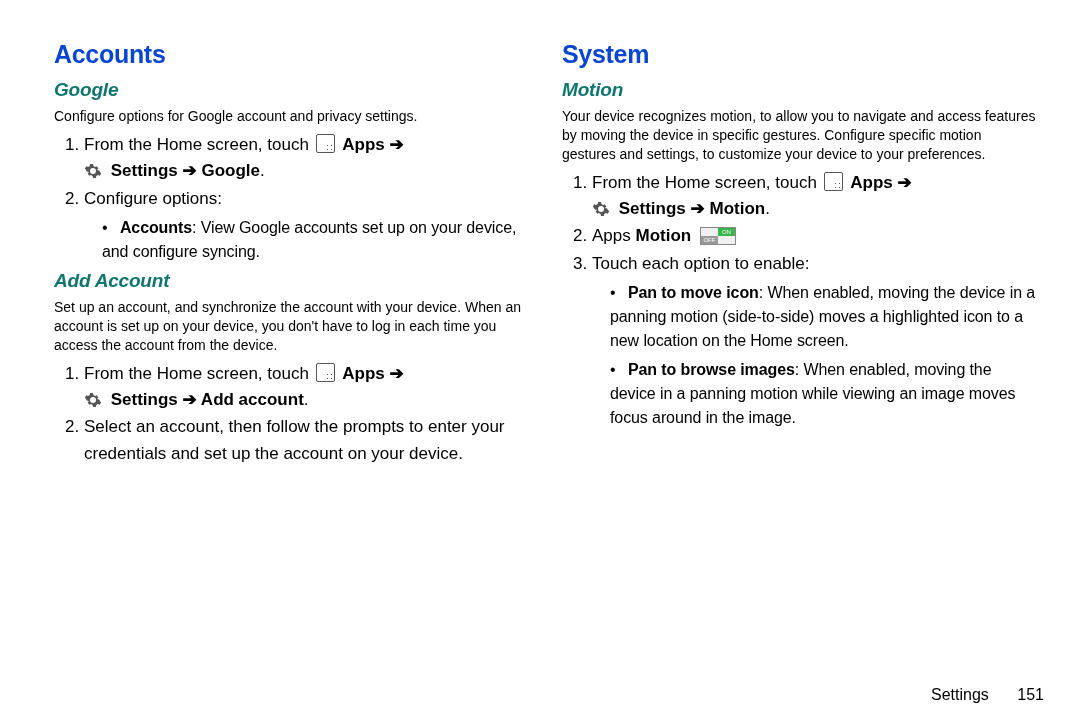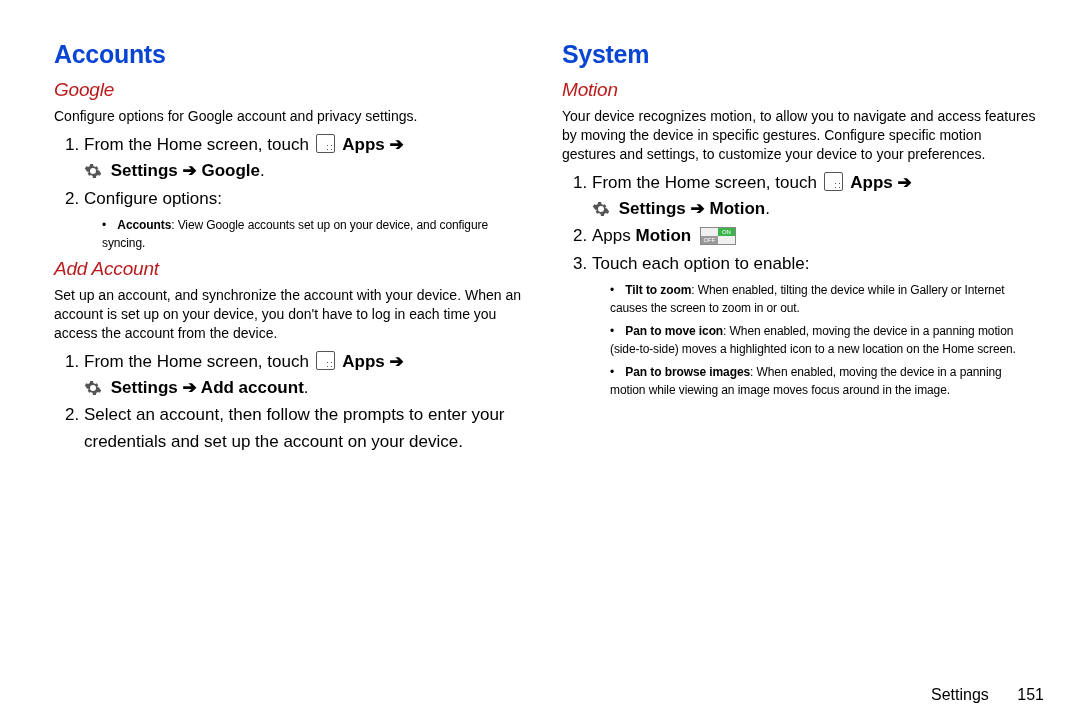--- a/index.html
+++ b/index.html
@@ -16,37 +16,37 @@
   .col.left{padding-right:16px}
   .col.right{padding-left:16px;position:relative}
   .h1{
     font-weight:900;
     font-size:25px;
     color:#0745d2;
     letter-spacing:-0.3px;
     margin:0 0 10px 0;
   }
   .h2{
-    font-weight:400;
+    font-weight:700;
     font-style:italic;
     font-size:19px;
-    color:#b91c1c;
+    color:#0f766e;
     letter-spacing:-0.2px;
     margin:4px 0 6px 0;
   }
   p.lead{
     font-size:14px;
     line-height:1.35;
     margin:0 0 6px 0;
     font-weight:400;
   }
   ol{margin:4px 0 6px 0;padding-left:30px}
   li{font-size:17px;line-height:1.55;margin-bottom:1px;}
   ul.bullets{list-style:none;margin:4px 0 6px 0;padding-left:18px}
-  ul.bullets>li{font-size:12px;line-height:1.5;margin-bottom:5px}
+  ul.bullets>li{font-size:16px;line-height:1.5;margin-bottom:5px}
   ul.bullets>li::before{content:"•";margin-right:8px}
   .b{font-weight:700}
   .cond{letter-spacing:-0.1px}
   .apps-icon{
     display:inline-block;width:17px;height:17px;
     vertical-align:-3px;margin:0 3px 0 2px;
     border:1px solid #555;border-radius:2px;
     background-image:
       radial-gradient(circle,#555 .7px,transparent .7px),
       radial-gradient(circle,#555 .7px,transparent .7px),
@@ -168,23 +168,20 @@
         <span class="b">Settings ➔ Motion</span><span>.</span>
       </li>
       <li>
         <span>Apps </span><span class="b">Motion</span>
         <span class="toggle-icon"><span class="on">ON</span><span class="off">OFF</span></span>
       </li>
       <li>
         <span>Touch each option to enable:</span>
         <ul class="bullets">
           <li class="cond">
-            <span class="b">Tilt to zoom</span><span>: When enabled, tilting the device while in Gallery or Internet causes the screen to zoom in or out.</span>
-          </li>
-          <li class="cond">
             <span class="b">Pan to move icon</span><span>: When enabled, moving the device in a panning motion (side-to-side) moves a highlighted icon to a new location on the Home screen.</span>
           </li>
           <li class="cond">
             <span class="b">Pan to browse images</span><span>: When enabled, moving the device in a panning motion while viewing an image moves focus around in the image.</span>
           </li>
         </ul>
       </li>
     </ol>
 
     <div class="footer">

